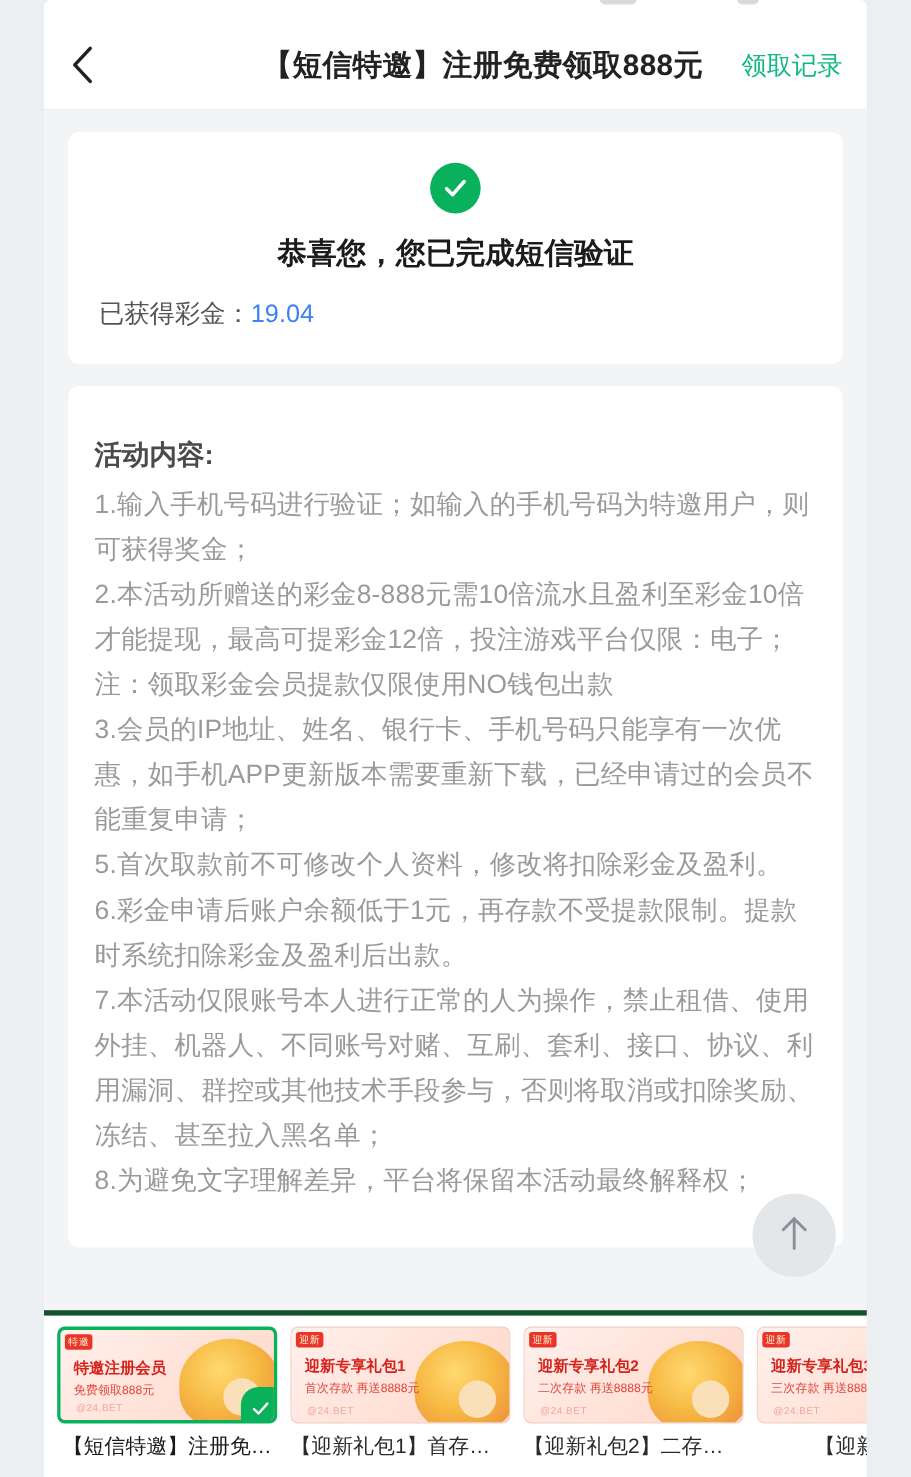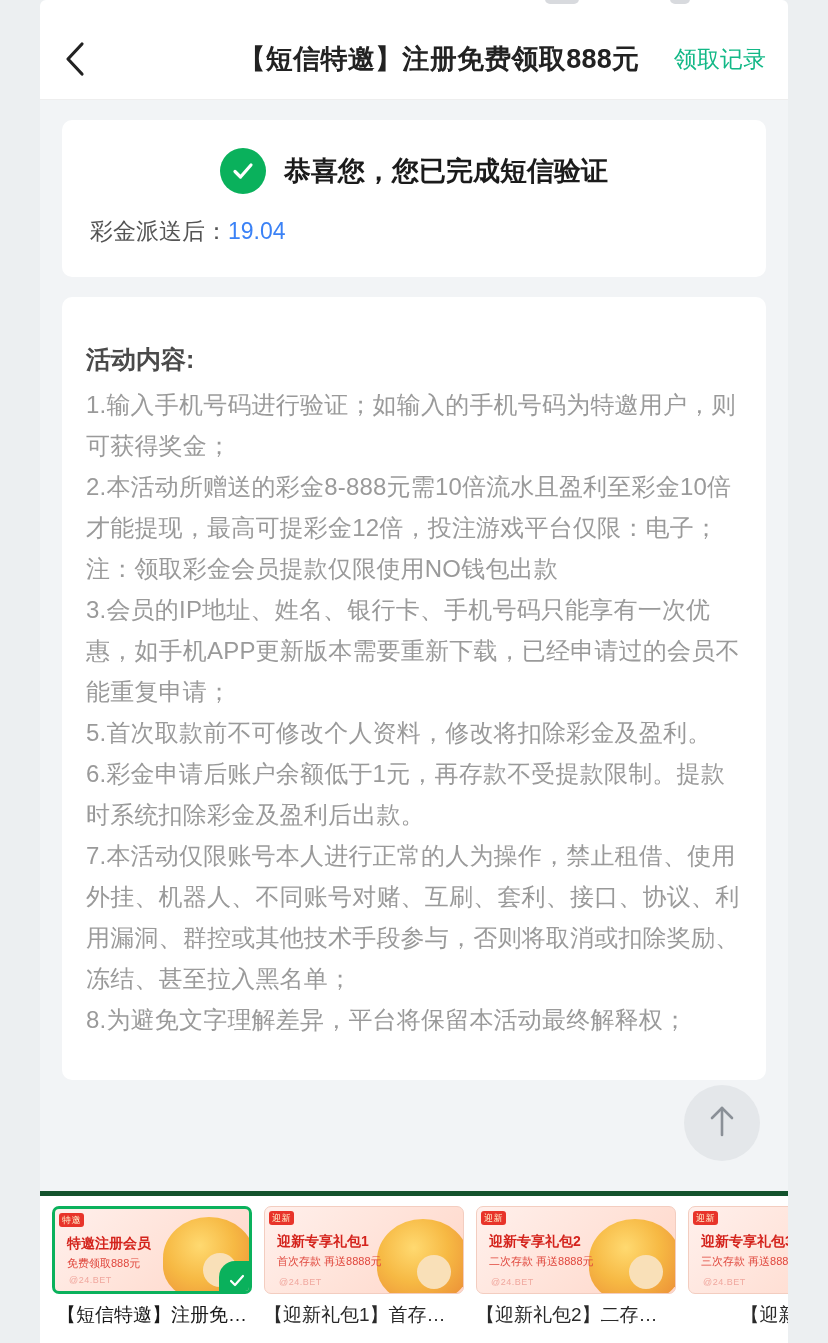--- a/index.html
+++ b/index.html
@@ -93,20 +93,21 @@
     border-radius: 10px;
     padding: 28px 24px 30px 24px;
     margin-bottom: 20px;
   }
   .success-row {
     display: flex;
     align-items: center;
     justify-content: center;
     gap: 18px;
     margin-bottom: 22px;
+    flex-direction: column;
   }
   .check-circle {
     width: 46px;
     height: 46px;
     border-radius: 50%;
     background: #0ab15c;
     display: flex;
     align-items: center;
     justify-content: center;
     flex: none;
@@ -301,21 +302,21 @@
     <div class="card">
       <div class="success-row">
         <div class="check-circle">
           <svg width="26" height="26" viewBox="0 0 26 26">
             <polyline points="5,13.5 10.5,19 21,7" fill="none" stroke="#ffffff" stroke-width="3.2" stroke-linecap="round" stroke-linejoin="round"></polyline>
           </svg>
         </div>
         <div class="success-text">恭喜您，您已完成短信验证</div>
       </div>
       <div class="bonus-row">
-        <span>彩金派送后：</span><span class="bonus-amount">19.04</span>
+        <span>已获得彩金：</span><span class="bonus-amount">19.04</span>
       </div>
     </div>
 
     <div class="rules-card">
       <div class="rules-title">活动内容:</div>
       <div class="rules-list">
         <p>1.输入手机号码进行验证；如输入的手机号码为特邀用户，则可获得奖金；</p>
         <p>2.本活动所赠送的彩金8-888元需10倍流水且盈利至彩金10倍才能提现，最高可提彩金12倍，投注游戏平台仅限：电子；注：领取彩金会员提款仅限使用NO钱包出款</p>
         <p>3.会员的IP地址、姓名、银行卡、手机号码只能享有一次优惠，如手机APP更新版本需要重新下载，已经申请过的会员不能重复申请；</p>
         <p>5.首次取款前不可修改个人资料，修改将扣除彩金及盈利。</p>

